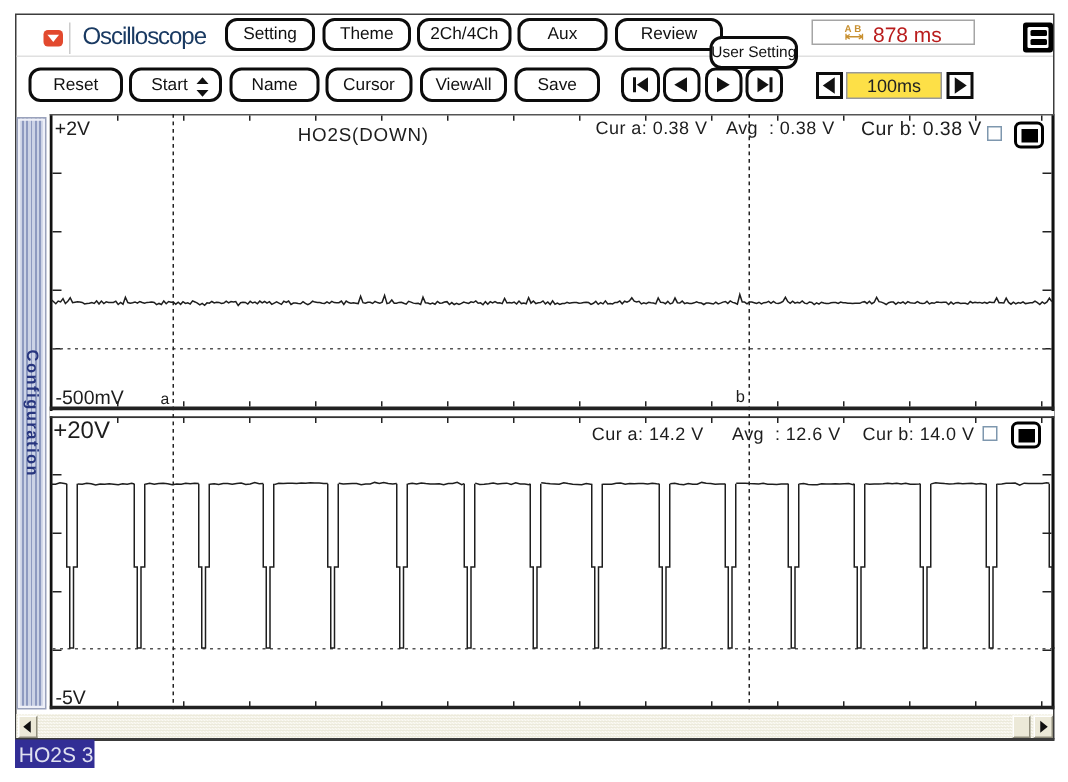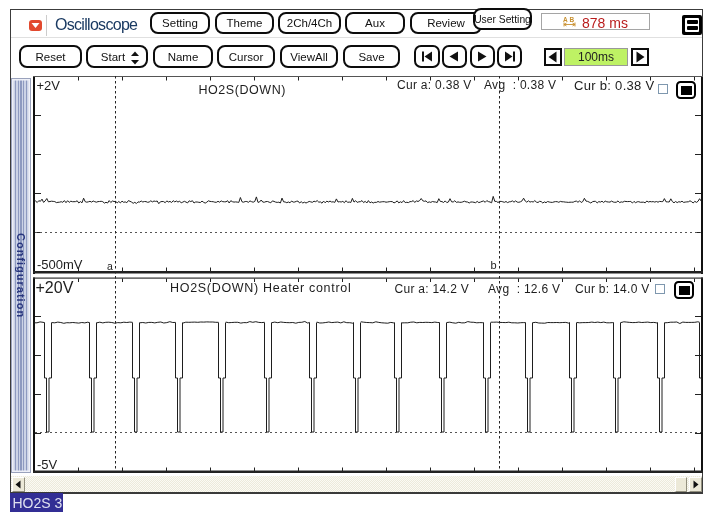--- a/index.html
+++ b/index.html
@@ -40,21 +40,21 @@
     <div style="width:14px;height:13.5px;margin:auto;background:#fff;border-radius:1px;display:flex;flex-direction:column;justify-content:space-between;padding:1.5px 1.5px">
       <div style="height:4px;background:#000;border-radius:1px"></div>
       <div style="height:4px;background:#000;border-radius:1px"></div>
     </div>
   </div>
   <div class="btn" style="left:150px;top:12px;width:60px;height:22px;font-size:11.5px;border-radius:8px">Setting</div>
 <div class="btn" style="left:215px;top:12px;width:59px;height:22px;font-size:11.5px;border-radius:8px">Theme</div>
 <div class="btn" style="left:278px;top:12px;width:63px;height:22px;font-size:11.5px;border-radius:8px">2Ch/4Ch</div>
 <div class="btn" style="left:345px;top:12px;width:60px;height:22px;font-size:11.5px;border-radius:8px">Aux</div>
 <div class="btn" style="left:410px;top:12px;width:72px;height:22px;font-size:11.5px;border-radius:8px">Review</div>
-<div class="btn" style="left:473px;top:8px;width:59px;height:22px;font-size:10.3px;border-radius:8px">User Setting</div>
+<div class="btn" style="left:473px;top:24px;width:59px;height:22px;font-size:10.3px;border-radius:8px">User Setting</div>
 <div class="btn" style="left:19px;top:45px;width:63px;height:23px;font-size:11.5px;border-radius:8px">Reset</div>
 <div class="btn" style="left:86px;top:45px;width:62px;height:23px;font-size:11.5px;border-radius:8px">
       <span style="position:relative;left:-4px">Start</span>
       <svg width="10" height="14" viewBox="0 0 10 14" style="position:absolute;right:6px;top:4px">
         <path d="M1,5 L5,0.5 L9,5 Z" fill="#111"></path>
         <path d="M1,9 L5,13.5 L9,9 Z" fill="#111"></path>
       </svg>
     </div>
 <div class="btn" style="left:153px;top:45px;width:60px;height:23px;font-size:11.5px;border-radius:8px">Name</div>
 <div class="btn" style="left:217px;top:45px;width:58px;height:23px;font-size:11.5px;border-radius:8px">Cursor</div>
@@ -80,21 +80,21 @@
       <svg width="16" height="13" viewBox="0 0 16 13" style="margin:auto">
         <path d="M3,1.5 L3,11.5 L10.5,6.5 Z" fill="#111"></path>
         <path d="M12,1.5 V11.5" stroke="#111" stroke-width="2"></path>
       </svg>
     </div>
 <div class="sel" style="left:544px;top:48px;width:18px;height:18px">
       <svg width="12" height="12" viewBox="0 0 12 12" style="margin:auto">
         <path d="M9.5,0.5 L9.5,11.5 L1.5,6 Z" fill="#111"></path>
       </svg>
     </div>
-<div style="position:absolute;left:564px;top:48px;width:64px;height:18px;border:1px solid #999;background:#bef264;display:flex;align-items:center;justify-content:center;font-size:12px;color:#222">100ms</div>
+<div style="position:absolute;left:564px;top:48px;width:64px;height:18px;border:1px solid #999;background:#fde047;display:flex;align-items:center;justify-content:center;font-size:12px;color:#222">100ms</div>
 <div class="sel" style="left:630.5px;top:48px;width:18px;height:18px">
       <svg width="12" height="12" viewBox="0 0 12 12" style="margin:auto">
         <path d="M2.5,0.5 L2.5,11.5 L10.5,6 Z" fill="#111"></path>
       </svg>
     </div>
 
   <div style="position:absolute;left:11px;top:78px;width:20px;height:395px;
     border:1px solid #9aa2bc;
     background:repeating-linear-gradient(90deg,#8e9ac0 0px,#8e9ac0 1.2px,#ccd3e6 1.2px,#ccd3e6 2.8px);
     box-shadow:inset 0 0 0 1.5px #eef0f8;display:flex;align-items:center;justify-content:center">
@@ -221,21 +221,20 @@
 <path d="M536.5,246.5 L536.5,302.0 L538.5,302.0 L538.5,356.0 L541.0,356.0 L541.0,302.0 L543.5,302.0 L543.5,246.5" stroke="#1e1e1e" stroke-width="1" fill="none"></path>
 <path d="M580.5,246.5 L580.5,302.0 L582.5,302.0 L582.5,356.0 L585.0,356.0 L585.0,302.0 L587.5,302.0 L587.5,246.5" stroke="#1e1e1e" stroke-width="1" fill="none"></path>
 <path d="M624.5,246.5 L624.5,302.0 L626.5,302.0 L626.5,356.0 L629.0,356.0 L629.0,302.0 L631.5,302.0 L631.5,246.5" stroke="#1e1e1e" stroke-width="1" fill="none"></path>
 <path d="M666.5,246.5 L666.5,302.0 L668.5,302.0 L668.5,356.0 L671.0,356.0 L671.0,302.0 L673.5,302.0 L673.5,246.5" stroke="#1e1e1e" stroke-width="1" fill="none"></path>
 </svg>
   <div class="lab" style="left:36.5px;top:77.5px;font-size:13px">+2V</div>
 <div class="lab" style="left:37px;top:256.5px;font-size:13px">-500mV</div>
 <div class="lab" style="left:35.5px;top:278.5px;font-size:16px">+20V</div>
 <div class="lab" style="left:37px;top:456.5px;font-size:13px">-5V</div>
 <div class="lab" style="left:198.5px;top:82.5px;font-size:12.5px"><span style="letter-spacing:0.55px">HO2S(DOWN)</span></div>
-<div class="lab" style="left:170px;top:281px;font-size:12.5px"><span style="letter-spacing:0.7px">HO2S(DOWN) Heater control</span></div>
 <div class="lab" style="left:107px;top:259.5px;font-size:10.5px">a</div>
 <div class="lab" style="left:490.5px;top:258.5px;font-size:11px">b</div>
 <div class="lab" style="left:397px;top:77.5px;font-size:12px"><span style="letter-spacing:0.3px">Cur a: 0.38&nbsp;V</span></div>
 <div class="lab" style="left:484px;top:77.5px;font-size:12px"><span style="letter-spacing:0.3px">Avg&nbsp;&nbsp;: 0.38&nbsp;V</span></div>
 <div class="lab" style="left:574px;top:77.5px;font-size:13px"><span style="letter-spacing:0.3px">Cur b: 0.38&nbsp;V</span></div>
 <div class="lab" style="left:394.5px;top:281.5px;font-size:12px"><span style="letter-spacing:0.3px">Cur a: 14.2&nbsp;V</span></div>
 <div class="lab" style="left:488px;top:281.5px;font-size:12px"><span style="letter-spacing:0.3px">Avg&nbsp;&nbsp;: 12.6&nbsp;V</span></div>
 <div class="lab" style="left:575px;top:281.5px;font-size:12px"><span style="letter-spacing:0.3px">Cur b: 14.0&nbsp;V</span></div>
   <div style="position:absolute;left:658px;top:84px;width:10px;height:10px;border:1.5px solid #7e97ae;background:#fff"></div>
     <div style="position:absolute;left:676px;top:81px;width:20px;height:18px;border:2.4px solid #000;border-radius:4.5px;background:#fff;display:flex">

